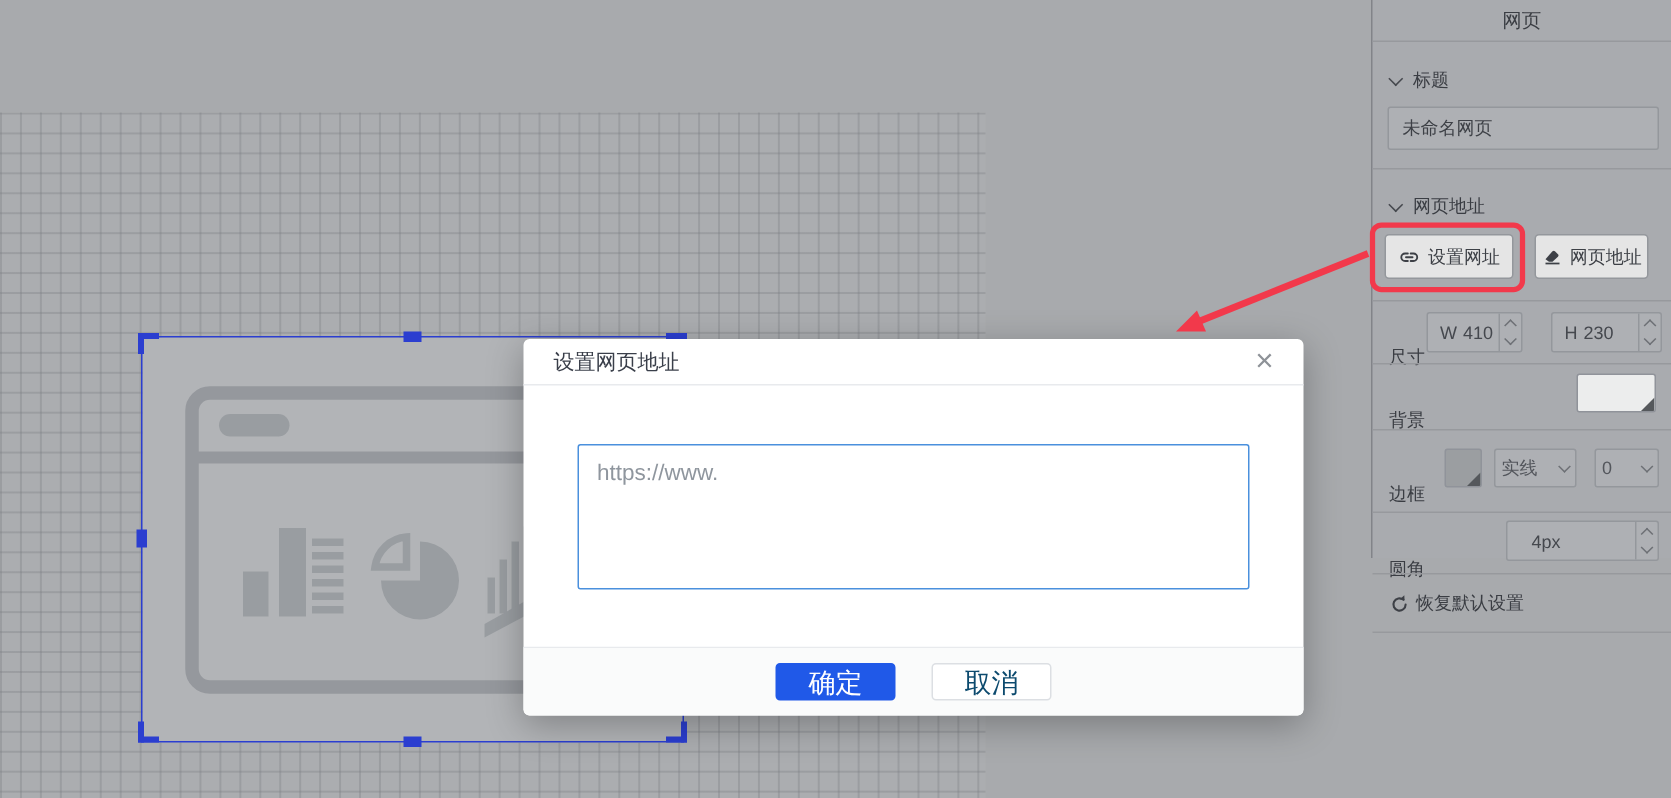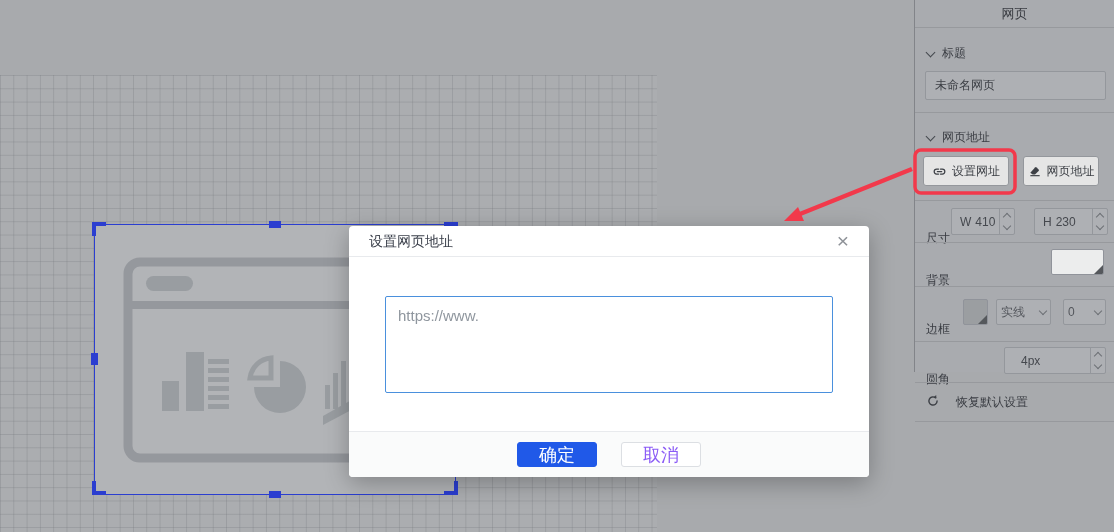--- a/index.html
+++ b/index.html
@@ -61,40 +61,40 @@
   .st-up { width:6px; height:6px; border-left:1.4px solid #6d7075; border-top:1.4px solid #6d7075; transform:rotate(45deg); margin-top:2px;}
   .st-dn { width:6px; height:6px; border-right:1.4px solid #6d7075; border-bottom:1.4px solid #6d7075; transform:rotate(45deg); margin-bottom:2px;}
   .sel-box { position:absolute; border:1px solid #94979c; background:#aeb0b4; border-radius:2px;
     display:flex; align-items:center; justify-content:space-between; padding:0 4px; color:#53565c; }
   .sel-box .chev-dn { width:6px; height:6px; border-right:1.4px solid #6d7075; border-bottom:1.4px solid #6d7075;
     transform:rotate(45deg); margin-top:-2px; }
   .swatch { position:absolute; border:1px solid #90939a; border-radius:2px; overflow:hidden; }
   .swatch .tri { position:absolute; right:0; bottom:0; width:0; height:0;
     border-left:9px solid transparent; border-bottom:9px solid #55585c; }
   .row-label { position:absolute; left:11px;margin-top:16px; }
-  .reset-row { position:absolute; left:11px; display:flex; align-items:flex-start; gap:16px; cursor:pointer; }
+  .reset-row { position:absolute; left:11px; display:flex; align-items:center; gap:4px; cursor:pointer; }
 
   
   .modal { position:absolute; left:349px; top:226px; width:520px; height:251px;
     background:#ffffff; border-radius:4px; z-index:20;
     box-shadow:0 6px 24px rgba(0,0,0,.28); }
   .modal-header { position:relative; height:31px; border-bottom:1px solid #e8eaed; }
   .modal-title { position:absolute; left:20px; top:0; line-height:31px; font-size:14px; color:#3a3f4a; }
   .modal-close { position:absolute; right:14px; top:2px; width:24px; height:26px;
     font-size:21px; color:#8e9298; text-align:center; line-height:26px; cursor:pointer; }
   .url-area { position:absolute; left:36px; top:70px; width:448px; height:97px;
     border:1px solid #4a90dd; border-radius:2px; padding:10px 12px;
     font-size:15px; color:#8f969e; cursor:text; }
   .modal-footer { position:absolute; left:0; top:205px; width:100%; height:46px;
     background:#fafbfb; border-top:1px solid #e8eaed; border-radius:0 0 4px 4px;
     display:flex; align-items:center; justify-content:center; gap:24px; }
   .btn { width:80px; height:25px; border-radius:3px; font-size:18px;
     display:flex; align-items:center; justify-content:center; cursor:pointer; }
   .btn-ok { background:#2059e8; color:#ffffff; border:1px solid #2059e8; }
-  .btn-cancel { background:#ffffff; color:#8b5cf6; border:1px solid #dcdfe3; }
+  .btn-cancel { background:#ffffff; color:#0c4a6e; border:1px solid #dcdfe3; }
 
   
   .annotations { position:absolute; left:0; top:0; width:1114px; height:532px;
     z-index:30; pointer-events:none; }
 </style>
 </head>
 <body>
 
 <div class="stage">
 

